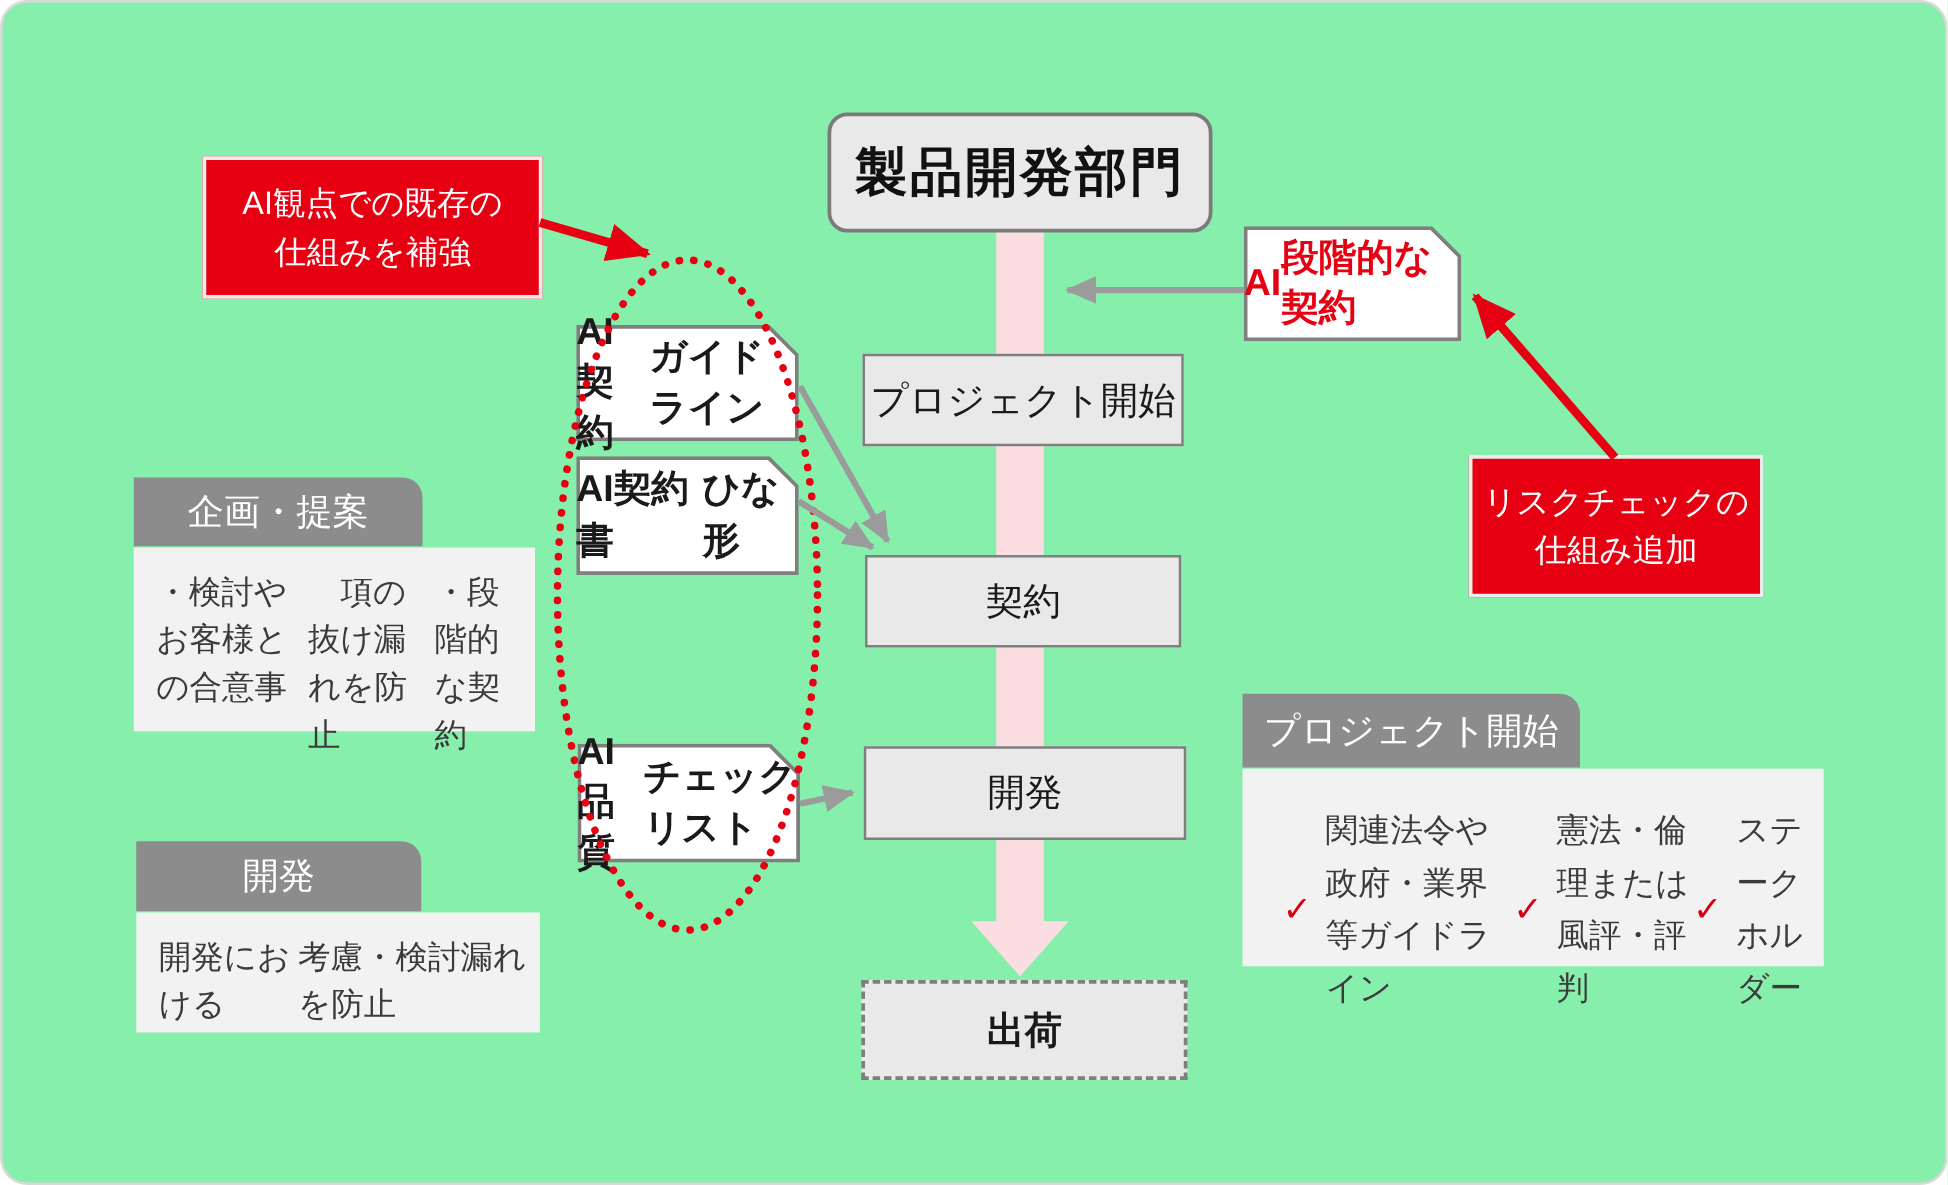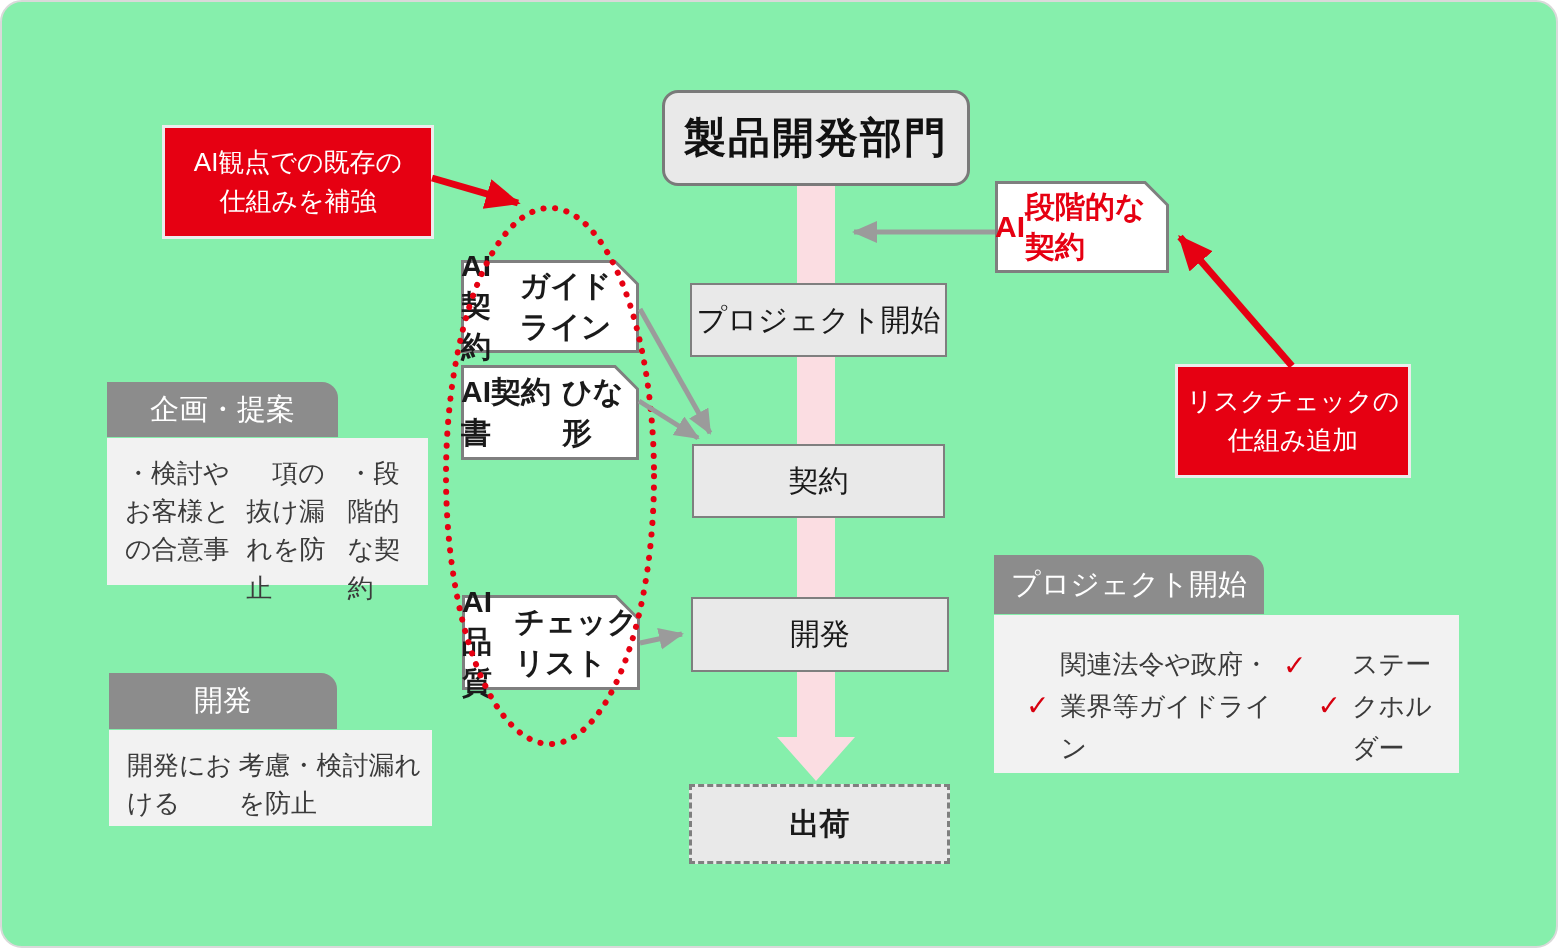--- a/index.html
+++ b/index.html
@@ -138,20 +138,21 @@
   <div class="box sec-header" style="left:992px;top:553px;width:270px;height:59px">
     <span>プロジェクト開始</span>
   </div>
   <div class="box sec-body" style="left:992px;top:613px;width:465px;height:158px;padding-top:28px;padding-left:32px">
     <div class="check-item">
       <span class="check">✓</span>
       <span>関連法令や政府・業界等ガイドライン</span>
     </div>
     <div class="check-item">
       <span class="check">✓</span>
+      <span>憲法・倫理または風評・評判</span>
     </div>
     <div class="check-item">
       <span class="check">✓</span>
       <span>ステークホルダー</span>
     </div>
   </div>
 
   <svg class="layer over" viewBox="0 0 1558 948">
     <defs>
       <marker id="ag" markerWidth="6" markerHeight="5" refX="4.6" refY="2.2" orient="auto" markerUnits="strokeWidth">

